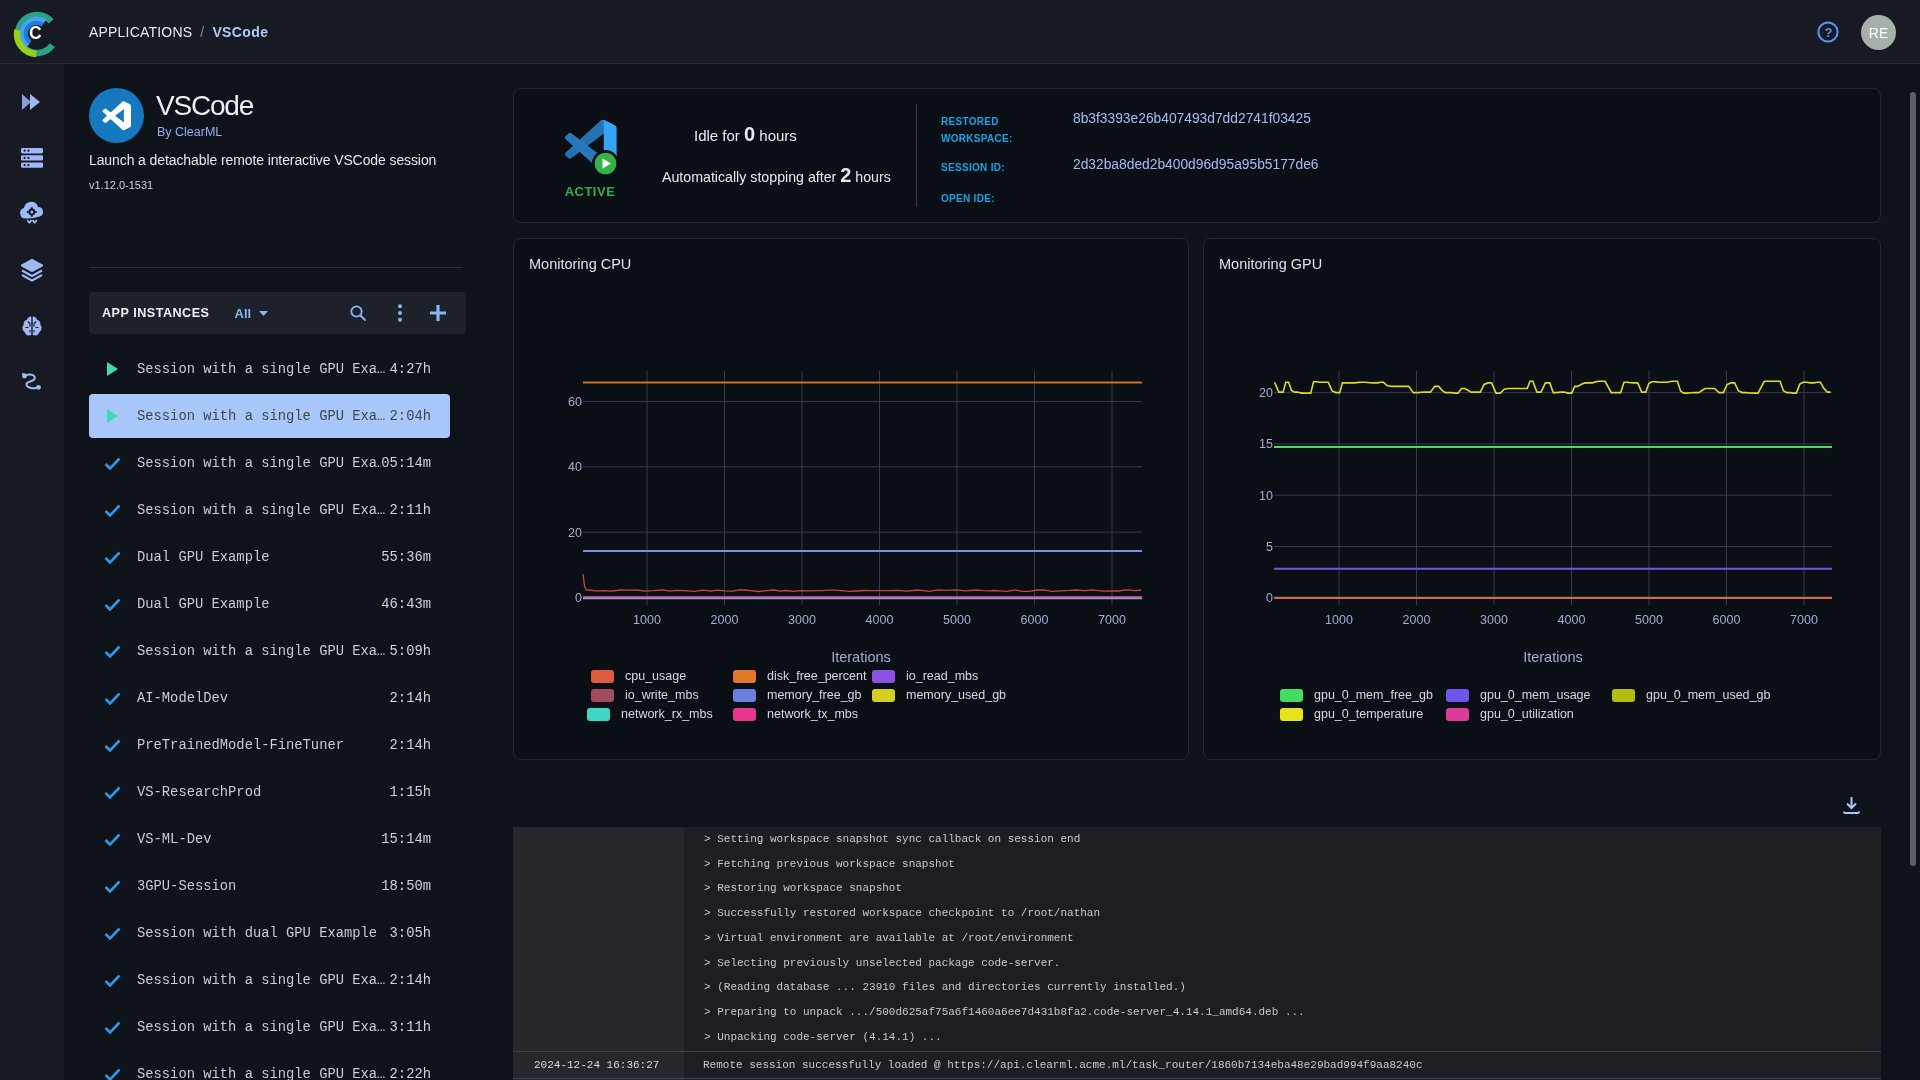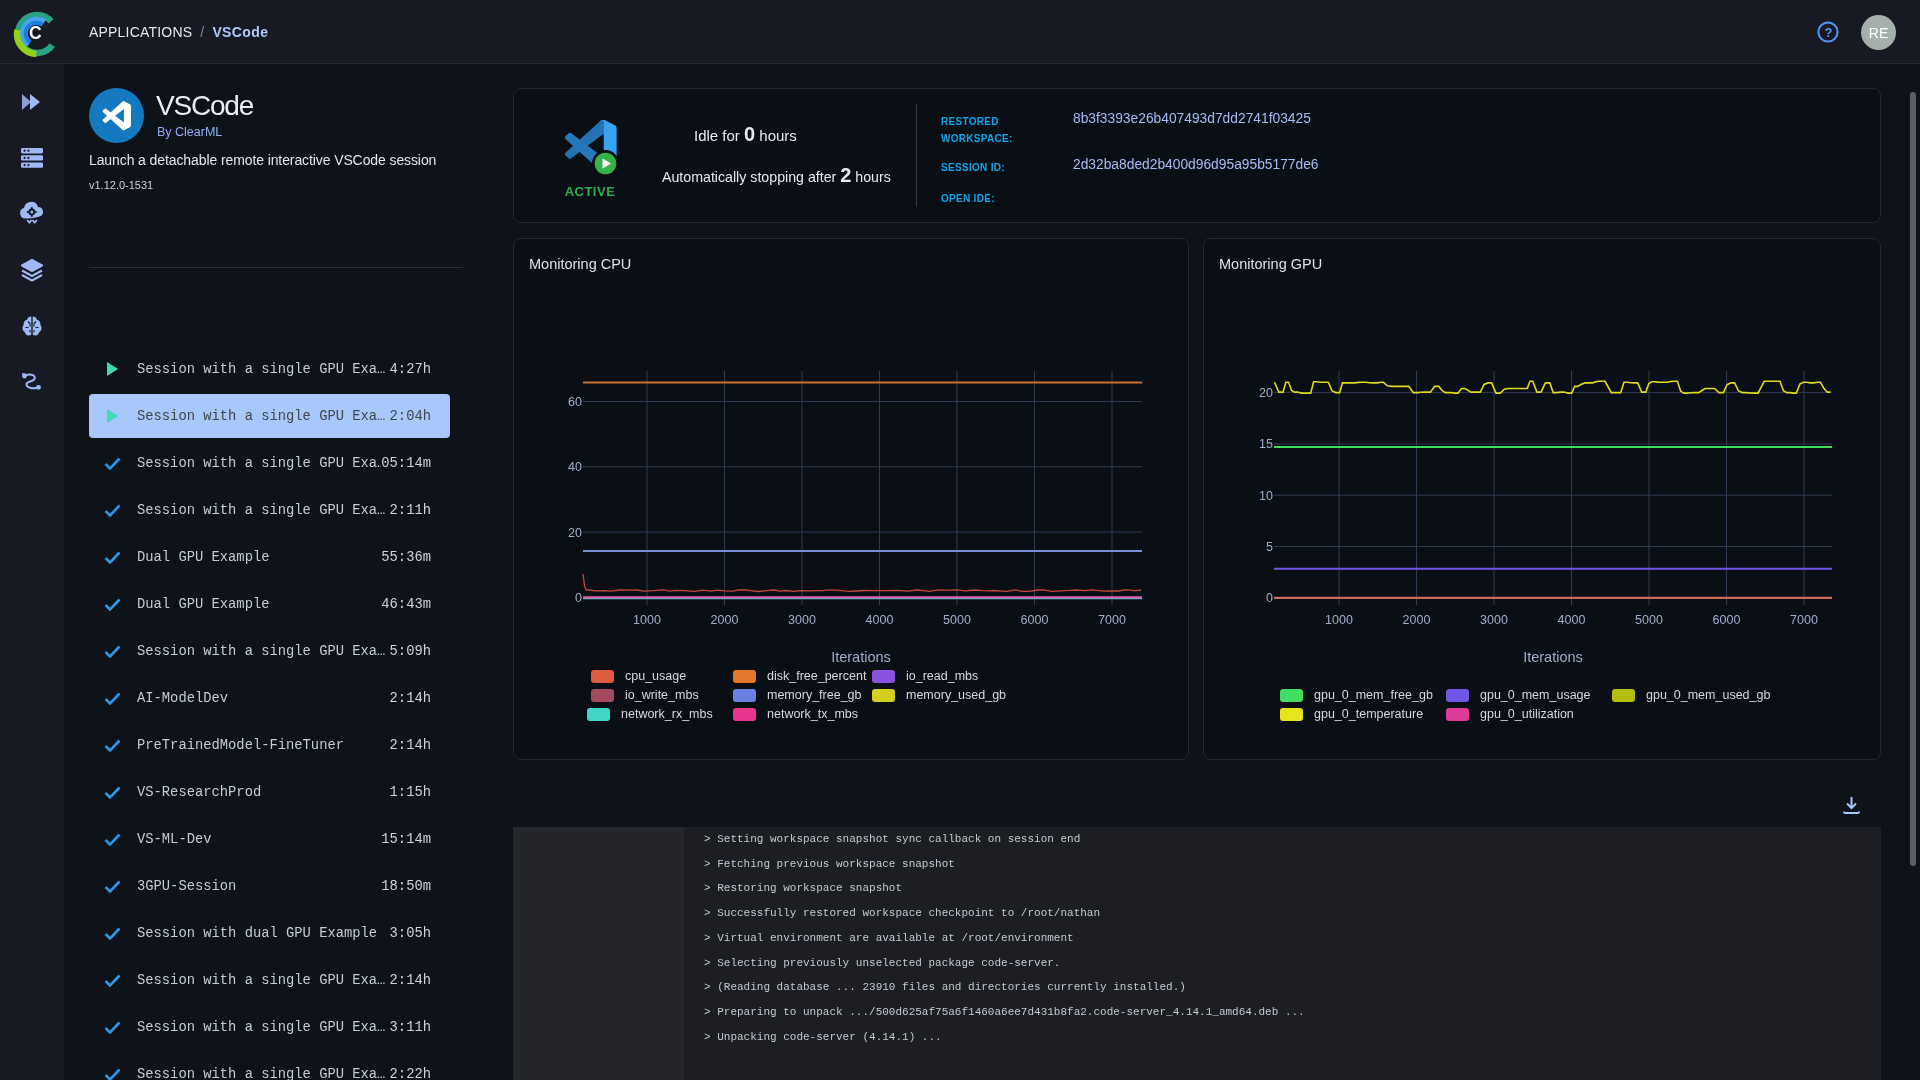--- a/index.html
+++ b/index.html
@@ -148,20 +148,39 @@
       <path fill="#ffffff" d="m96.53 89.84-20.66 9.95a6.23 6.23 0 0 1-7.11-1.21L1.32 37.1a4.17 4.17 0 0 1 0-6.16l5.53-5.02a4.17 4.17 0 0 1 5.32-.24L93.5 87.31c2.72 2.06 6.5.12 6.5-3.3v.24a6.25 6.25 0 0 1-3.47 5.6Z"></path>
       <path fill="#ffffff" d="M75.87 99.8a6.23 6.23 0 0 1-7.11-1.21 3.66 3.66 0 0 0 6.25-2.59V3.99a3.66 3.66 0 0 0-6.25-2.59 6.23 6.23 0 0 1 7.11-1.2l20.66 9.94A6.25 6.25 0 0 1 100 15.74v68.52a6.25 6.25 0 0 1-3.53 5.6Z"></path>
     </g>
   </svg>
   <div class="lp-title">VSCode</div>
   <div class="lp-by">By ClearML</div>
   <div class="lp-desc">Launch a detachable remote interactive VSCode session</div>
   <div class="lp-ver">v1.12.0-1531</div>
   <div class="lp-hr"></div>
 
+  <div id="ai-head">
+    <span class="t">APP INSTANCES</span>
+    <span class="all">All</span>
+    <svg width="9" height="5" viewBox="0 0 9 5" style="margin-left:8px">
+        <path d="M0 0 L9 0 L4.5 5 Z" fill="#8ab4f8"></path>
+      </svg>
+    <svg width="18" height="18" viewBox="0 0 18 18" style="margin-left:81px">
+      <circle cx="7.5" cy="7.5" r="5.2" fill="none" stroke="#8ab4f8" stroke-width="1.8"></circle>
+      <path d="M11.5 11.5 L16 16" stroke="#8ab4f8" stroke-width="1.8" stroke-linecap="round"></path>
+    </svg>
+    <svg width="4" height="18" viewBox="0 0 4 18" style="margin-left:31px">
+      <circle cx="2" cy="2.2" r="2" fill="#8ab4f8"></circle>
+        <circle cx="2" cy="9" r="2" fill="#8ab4f8"></circle>
+        <circle cx="2" cy="15.8" r="2" fill="#8ab4f8"></circle>
+    </svg>
+    <svg width="18" height="18" viewBox="0 0 18 18" style="margin-left:27px">
+      <path d="M9 1 V17 M1 9 H17" stroke="#8ab4f8" stroke-width="3.2"></path>
+    </svg>
+  </div>
 
   <div id="rows">
       <div class="row" style="top:347px">
         <span class="ic">
           <svg width="13" height="16" viewBox="0 0 13 16">
             <path d="M1 1 L12 8 L1 15 Z" fill="#3fdcb2"></path>
           </svg>
         </span>
         <span class="lb">Session with a single GPU Exa…</span>
         <span class="tm">4:27h</span>
@@ -460,16 +479,20 @@
         <div class="logline" style="top:6px">&gt; Setting workspace snapshot sync callback on session end</div>
         <div class="logline" style="top:30.7px">&gt; Fetching previous workspace snapshot</div>
         <div class="logline" style="top:55.4px">&gt; Restoring workspace snapshot</div>
         <div class="logline" style="top:80.1px">&gt; Successfully restored workspace checkpoint to /root/nathan</div>
         <div class="logline" style="top:104.8px">&gt; Virtual environment are available at /root/environment</div>
         <div class="logline" style="top:129.5px">&gt; Selecting previously unselected package code-server.</div>
         <div class="logline" style="top:154.2px">&gt; (Reading database ... 23910 files and directories currently installed.)</div>
         <div class="logline" style="top:178.9px">&gt; Preparing to unpack .../500d625af75a6f1460a6ee7d431b8fa2.code-server_4.14.1_amd64.deb ...</div>
         <div class="logline" style="top:203.6px">&gt; Unpacking code-server (4.14.1) ...</div>
       </div>
+    <div class="lastrow">
+      <span class="ts">2024-12-24 16:36:27</span>
+      <span class="msg">Remote session successfully loaded @ https://api.clearml.acme.ml/task_router/1860b7134eba48e29bad994f9aa8240c</span>
+    </div>
   </div>
 
   <div id="sb"></div>
 </div>
 
 </body></html>

